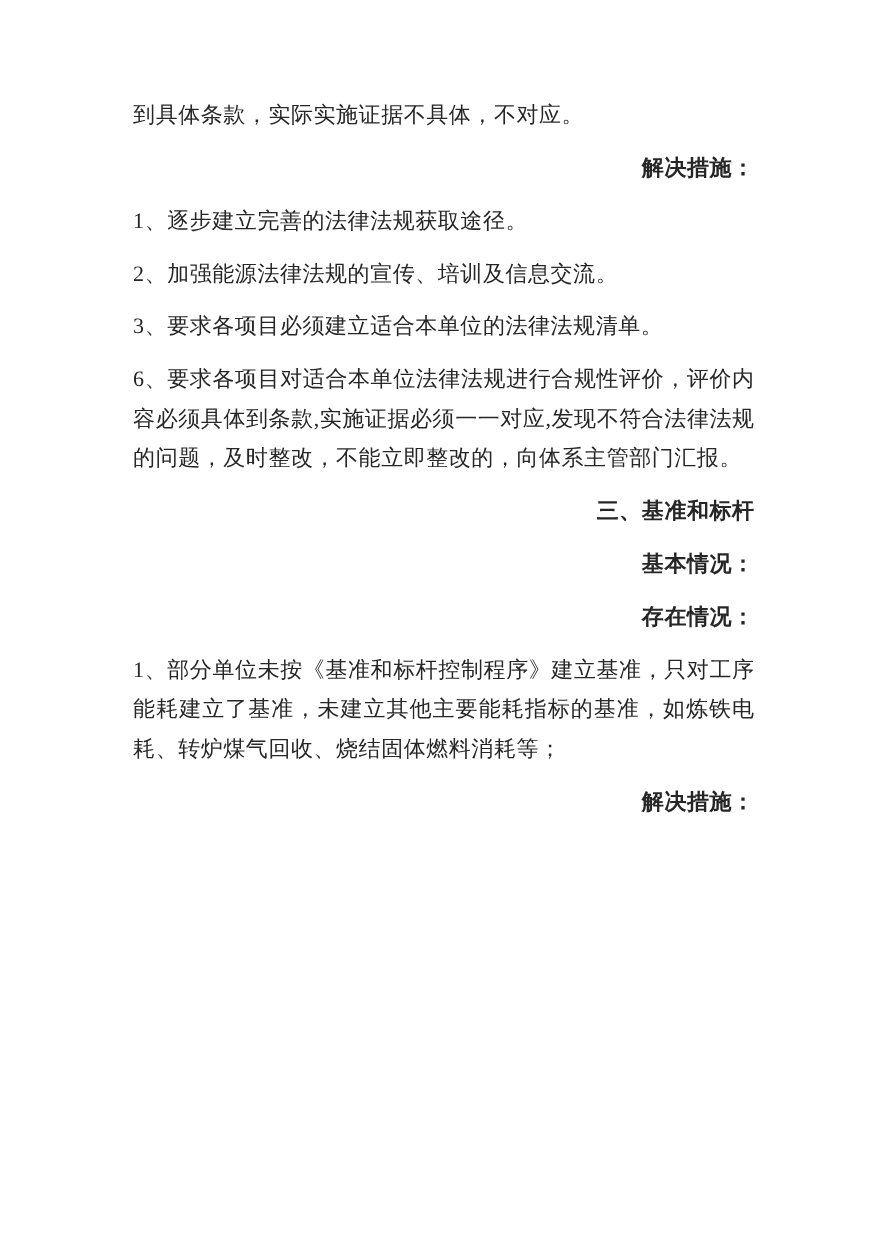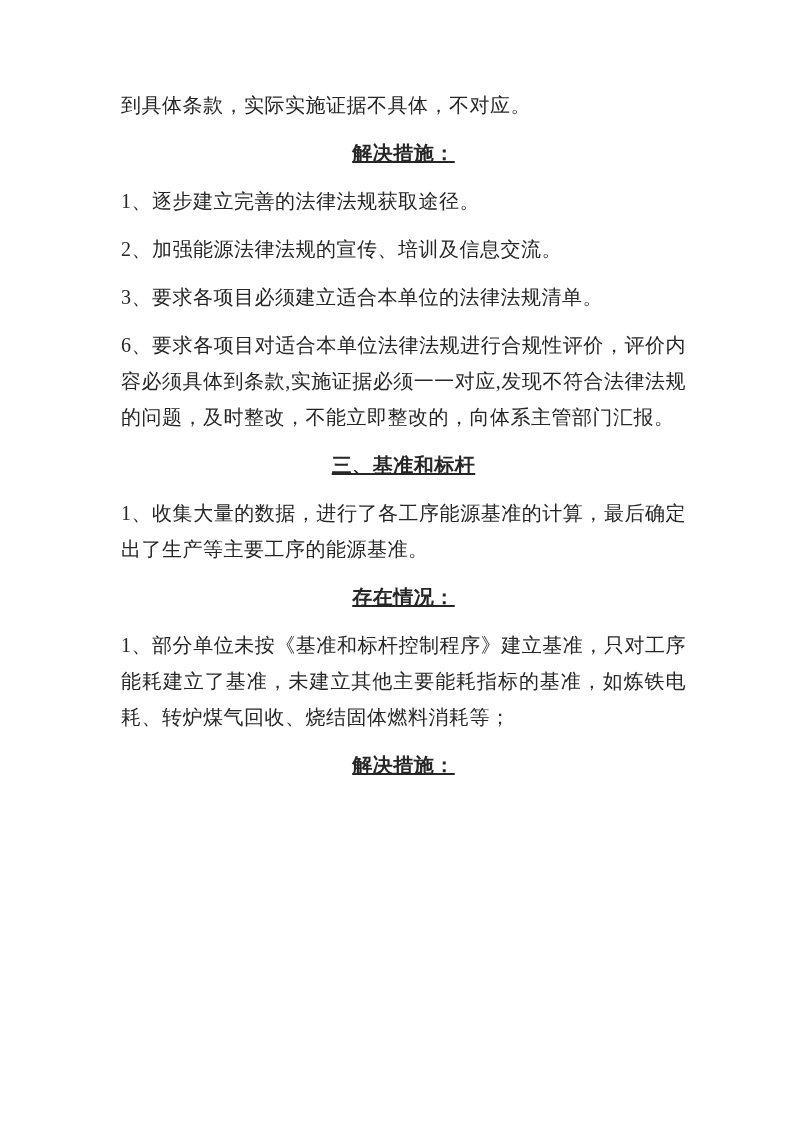--- a/index.html
+++ b/index.html
@@ -23,32 +23,31 @@
     font-size: 20px;
     line-height: 36px;
     color: #262626;
     text-align: justify;
     letter-spacing: 0.5px;
     word-break: break-all;
   }
   .page p.label,
   .page p.heading {
     font-weight: 700;
-    text-align: center;
-    text-decoration: underline;
+    text-align: right;
   }
 </style>
 </head>
 <body>
 
 <div class="page">
   <p class="para">到具体条款，实际实施证据不具体，不对应。</p>
   <p class="label">解决措施：</p>
   <p class="para">1、逐步建立完善的法律法规获取途径。</p>
   <p class="para">2、加强能源法律法规的宣传、培训及信息交流。</p>
   <p class="para">3、要求各项目必须建立适合本单位的法律法规清单。</p>
   <p class="para">6、要求各项目对适合本单位法律法规进行合规性评价，评价内容必须具体到条款,实施证据必须一一对应,发现不符合法律法规的问题，及时整改，不能立即整改的，向体系主管部门汇报。</p>
   <p class="heading">三、基准和标杆</p>
-  <p class="para">1、收集大量的数据，进行了各工序能源基准的计算，最后确定出了生产等主要工序的能源基准。</p>
+  <p class="label">基本情况：</p>
   <p class="label">存在情况：</p>
   <p class="para">1、部分单位未按《基准和标杆控制程序》建立基准，只对工序能耗建立了基准，未建立其他主要能耗指标的基准，如炼铁电耗、转炉煤气回收、烧结固体燃料消耗等；</p>
   <p class="label">解决措施：</p>
 </div>
 
 </body></html>

